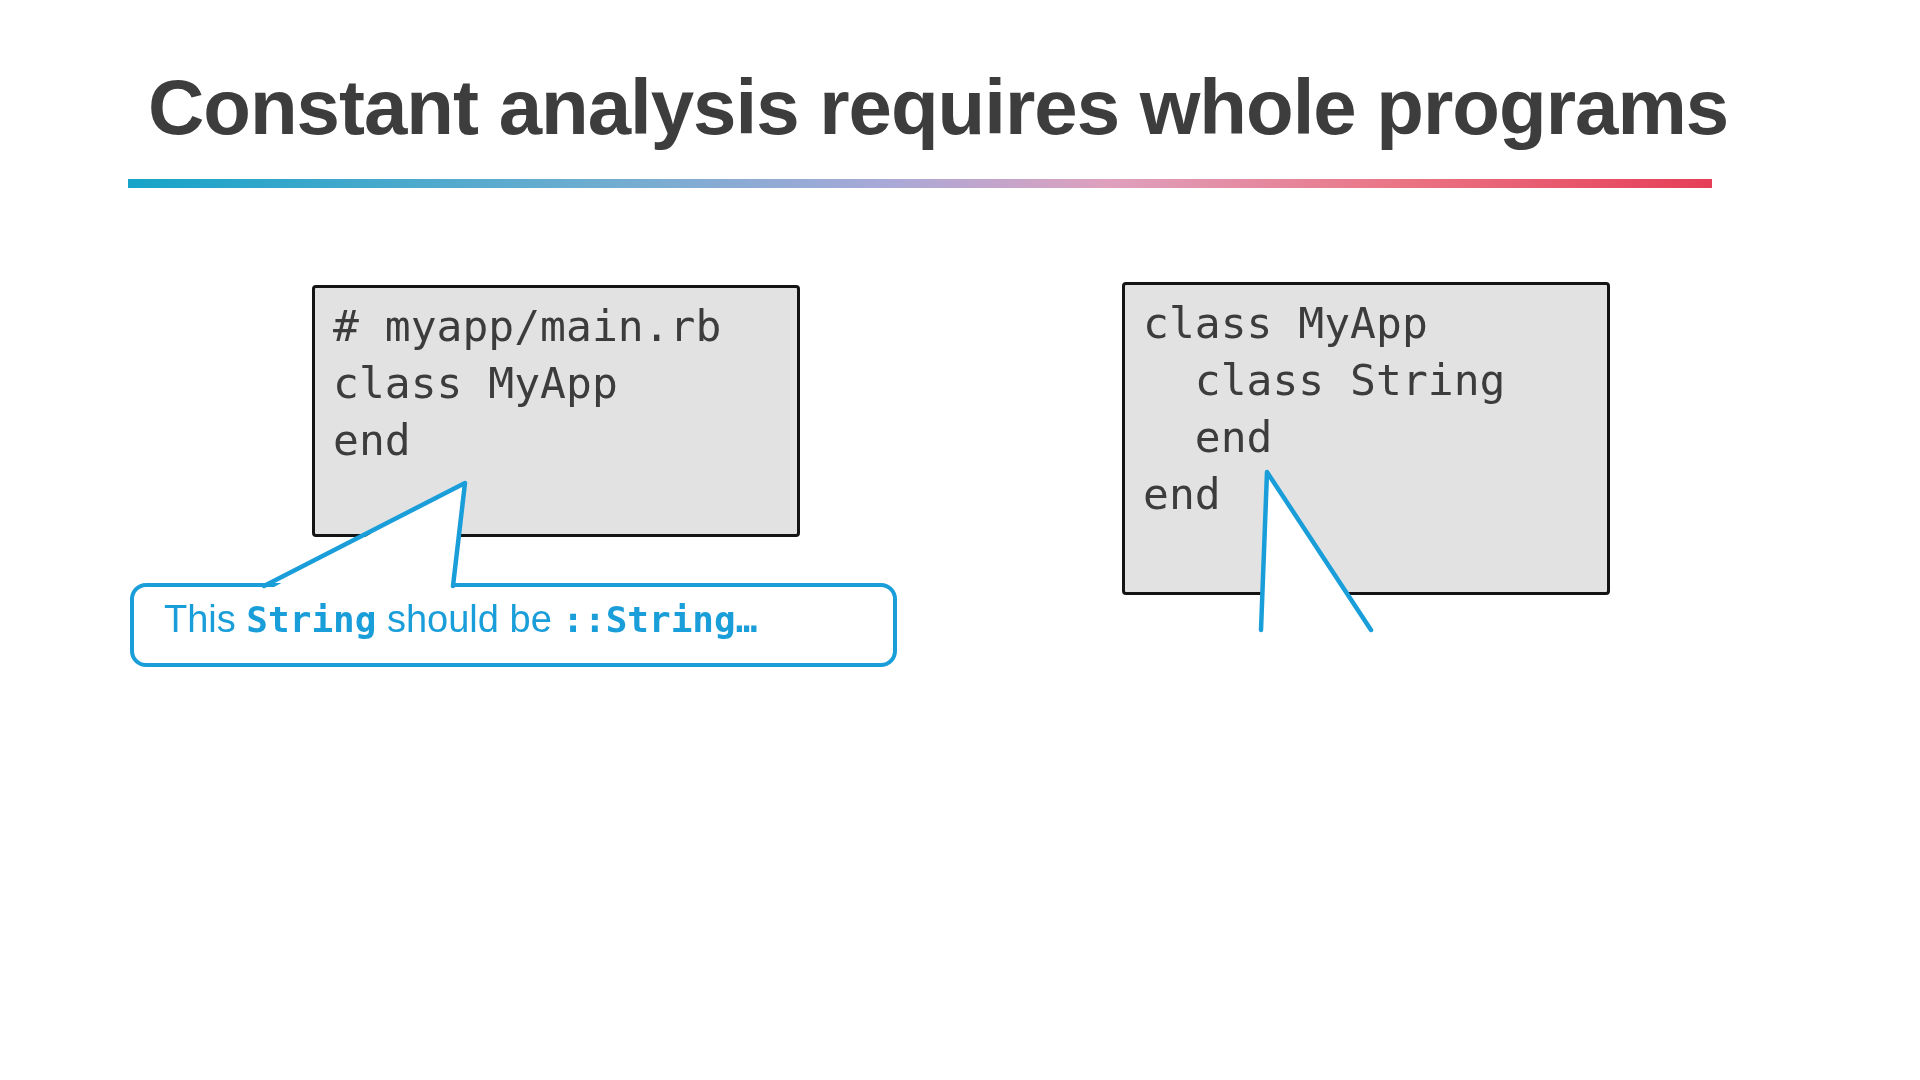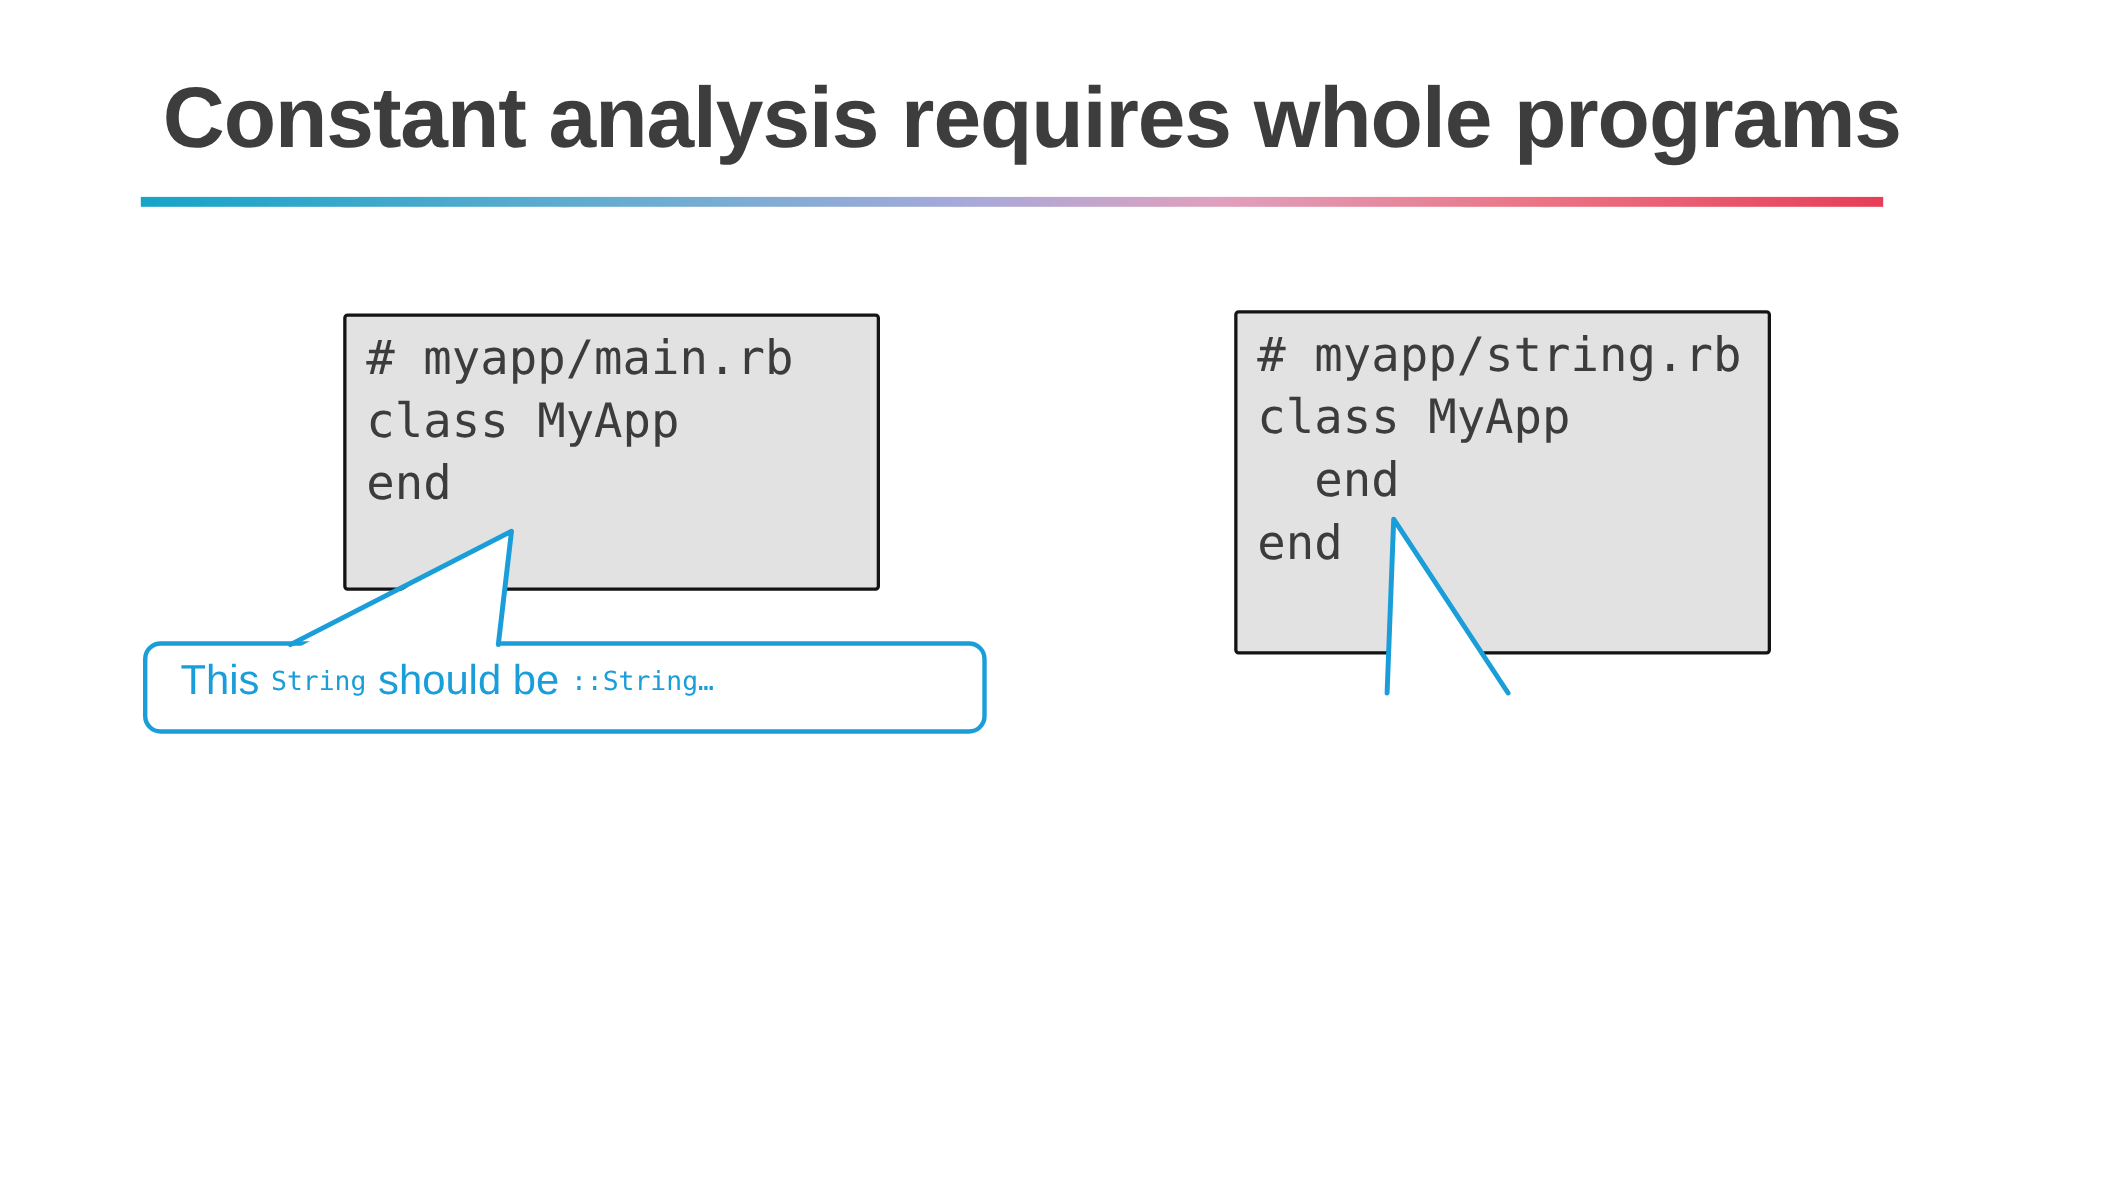--- a/index.html
+++ b/index.html
@@ -33,43 +33,43 @@
   .bubble{
     position:absolute;box-sizing:border-box;background:#fff;
     border:4px solid var(--accent);border-radius:16px;
     display:flex;align-items:center;
     padding:0 20px 12px 30px;white-space:pre;
     color:var(--accent);font-size:38px;z-index:3;
   }
   #callout-left{left:130px;top:583px;width:767px;height:84px;}
   #callout-right{left:1007px;top:628px;width:651px;height:84px;}
   .seg-sans{font-family:"Liberation Sans",sans-serif;}
-  .seg-mono{font-family:"DejaVu Sans Mono",monospace;font-size:24px;}
+  .seg-mono{font-family:"DejaVu Sans Mono",monospace;font-size:36px;font-weight:bold;}
   
   #tails{position:absolute;left:0;top:0;width:1920px;height:1080px;z-index:4;pointer-events:none;}
   #tails .tail-fill{fill:#fff;stroke:none;}
   #tails .tail-stroke{fill:none;stroke:var(--accent);stroke-width:4.5;stroke-linejoin:round;stroke-linecap:round;}
 </style>
 </head>
 <body>
 
 <div id="slide">
 
   <div class="title">Constant analysis requires whole programs</div>
   <div class="underline" style="background: linear-gradient(90deg, rgb(22, 164, 200) 0%, rgb(111, 173, 208) 30%, rgb(169, 169, 216) 48%, rgb(223, 160, 189) 62%, rgb(234, 117, 133) 80%, rgb(230, 62, 88) 100%);"></div>
 
   <div class="code-box" id="code-box-left">
     <div class="code-line"># myapp/main.rb</div>
     <div class="code-line">class MyApp</div>
     <div class="code-line">end</div>
   </div>
 
   <div class="code-box" id="code-box-right">
-    <div class="code-line"># myapp/string.rb</div>
     <div class="code-line">class MyApp</div>
+    <div class="code-line">  class String</div>
     <div class="code-line">  end</div>
     <div class="code-line">end</div>
   </div>
 
   <div class="bubble" id="callout-left">
     <span class="seg-sans">This </span><span class="seg-mono">String</span><span class="seg-sans"> should be </span><span class="seg-mono">::String…</span>
   </div>
 
 
   <svg id="tails" viewBox="0 0 1920 1080" xmlns="http://www.w3.org/2000/svg">

